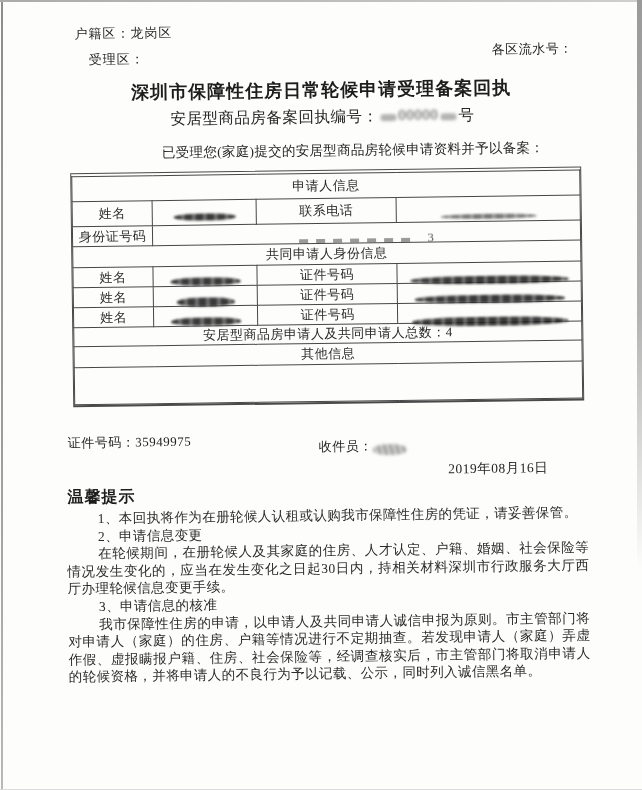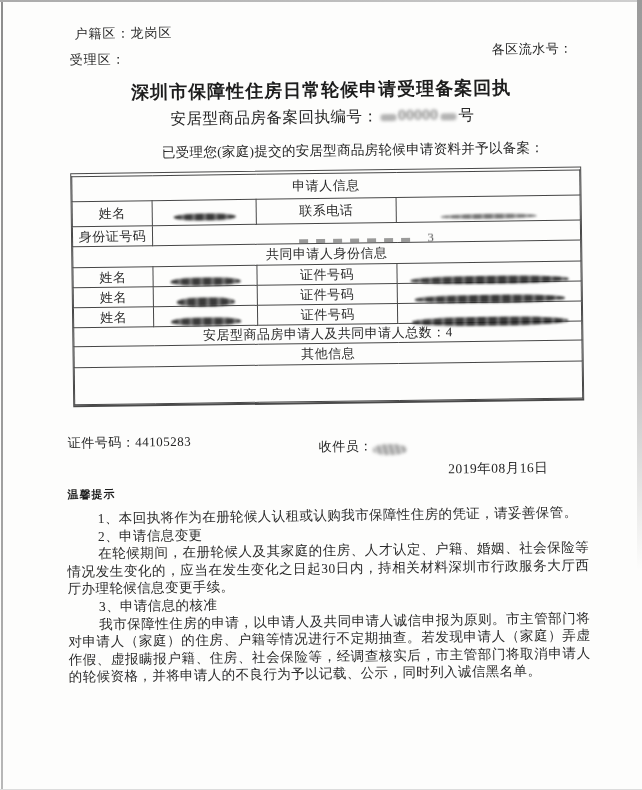--- a/index.html
+++ b/index.html
@@ -61,32 +61,32 @@
   .val { text-align:center; }
 
   .idcell { text-align:center; }
   .id-dashes { display:inline-block; width:118px; height:4px; opacity:.55;
                background:repeating-linear-gradient(90deg,#4a4a4a 0 9px,rgba(0,0,0,0) 9px 17px);
                filter:blur(0.5px); transform:translateY(5px); margin-right:10px; }
   .id-frag { display:inline-block; color:#4c4c4c; font-size:12.5px; filter:blur(0.4px);
              transform:translateY(5px); }
 
   .hukou   { left:75px;  top:22px;  letter-spacing:1px; }
-  .accept  { left:70px;  top:48px;  letter-spacing:1px; }
+  .accept  { left:89px;  top:48px;  letter-spacing:1px; }
   .serial  { left:492px; top:43px;  letter-spacing:0.5px; }
 
   .consult { left:63px;  top:431px; letter-spacing:0.5px; }
   .receiver{ left:314px; top:438px; letter-spacing:0.5px; }
   .s-receiver { width:34px; height:11px; opacity:.45; filter:blur(1.5px);
                 background:repeating-linear-gradient(75deg,#333 0 3px,#999 3px 6px);
                 transform:translateY(2px); }
   .doc-date{ left:443px; top:462px; font-size:13.5px; letter-spacing:0.5px; }
 
   .notes-title { left:62px; top:484px; font-family:Liberation Serif, serif;
-                 font-weight:bold; font-size:11px; letter-spacing:1px; color:#1e1e1e; }
+                 font-weight:bold; font-size:16px; letter-spacing:1px; color:#1e1e1e; }
   .notes { left:61px; top:507px; width:522px; font-size:13.5px; line-height:17.6px;
            text-align:justify; letter-spacing:0.4px; color:#2b2b2b; }
   .notes p { margin:0; text-indent:2.3em; }
 </style>
 </head>
 <body>
 
 <div class="page">
   <div class="tilt">
 
@@ -158,21 +158,21 @@
           <td colspan="4" class="center">其他信息</td>
         </tr>
         <tr class="h37">
           <td colspan="4"></td>
         </tr>
       </tbody>
         </table>
     </div>
 
     <div class="abs consult t13">
-      <span>证件号码：</span><span>44105283</span>
+      <span>证件号码：</span><span>35949975</span>
     </div>
     <div class="abs receiver t13">
       <span>收件员：</span><span class="smudge s-receiver"></span>
     </div>
     <div class="abs doc-date">2019年08月16日</div>
 
     <div class="abs notes-title">温馨提示</div>
     <div class="abs notes">
       <p>1、本回执将作为在册轮候人认租或认购我市保障性住房的凭证，请妥善保管。</p>
       <p>2、申请信息变更</p>

